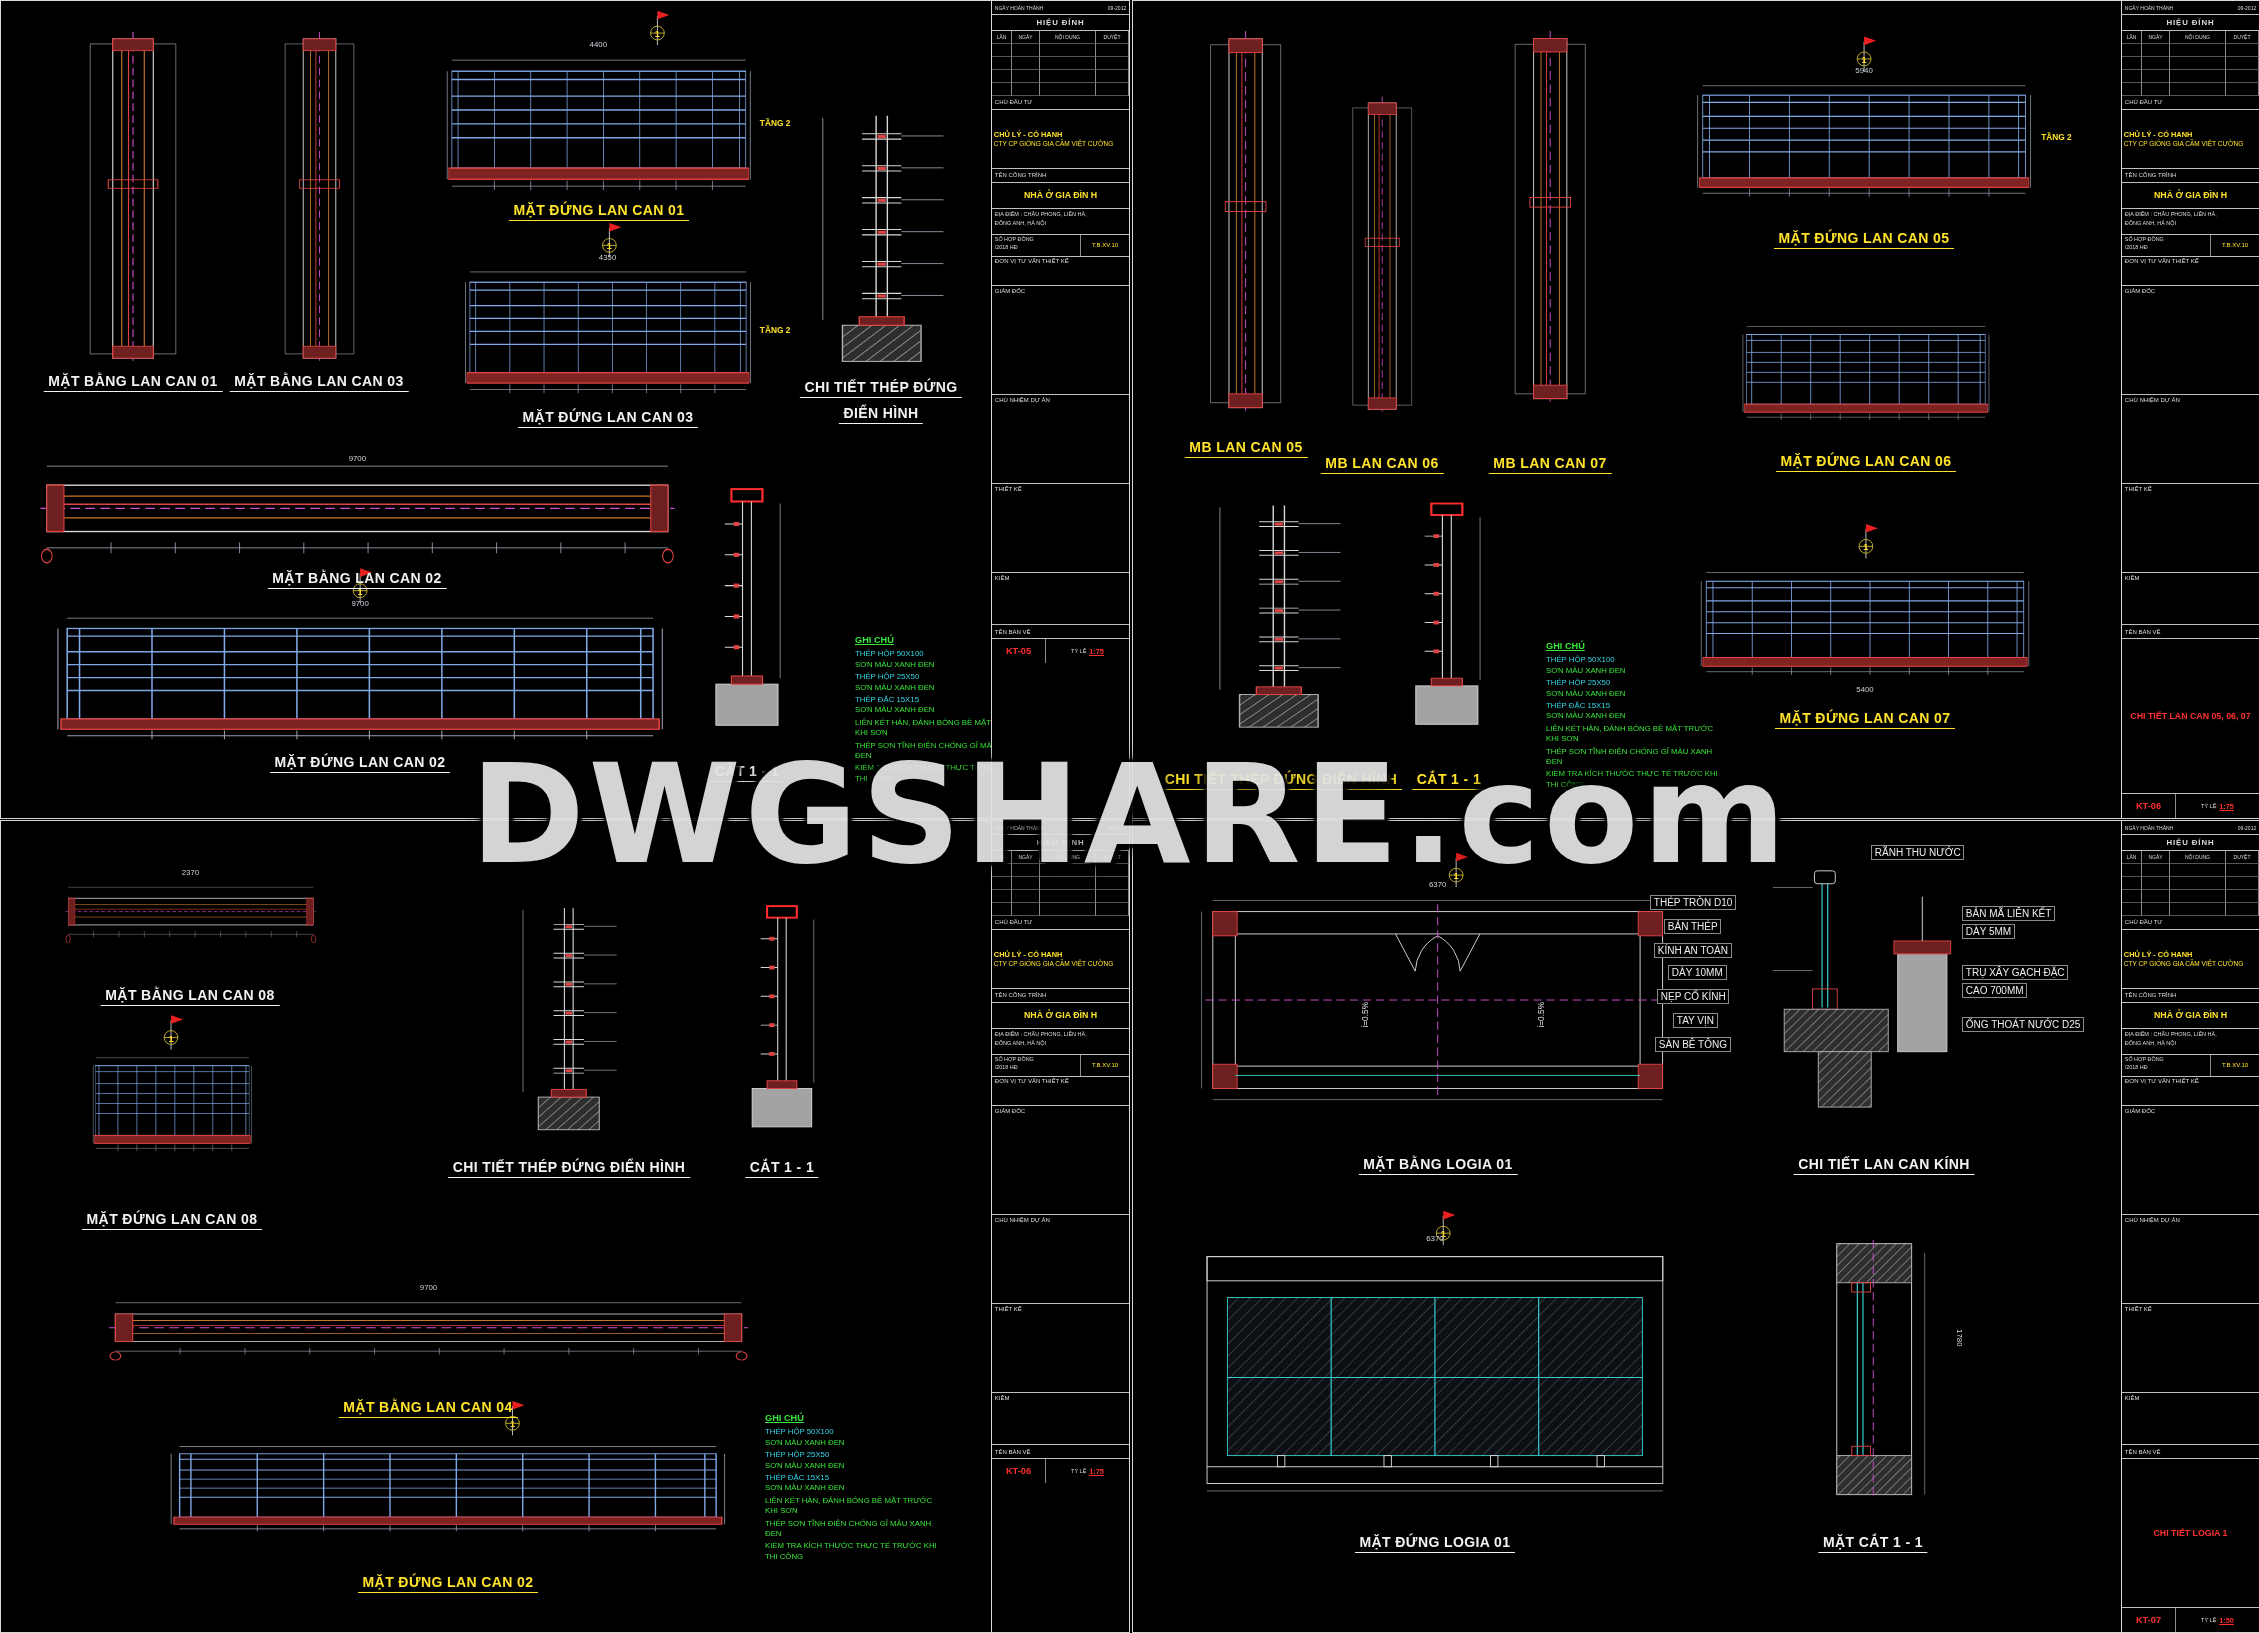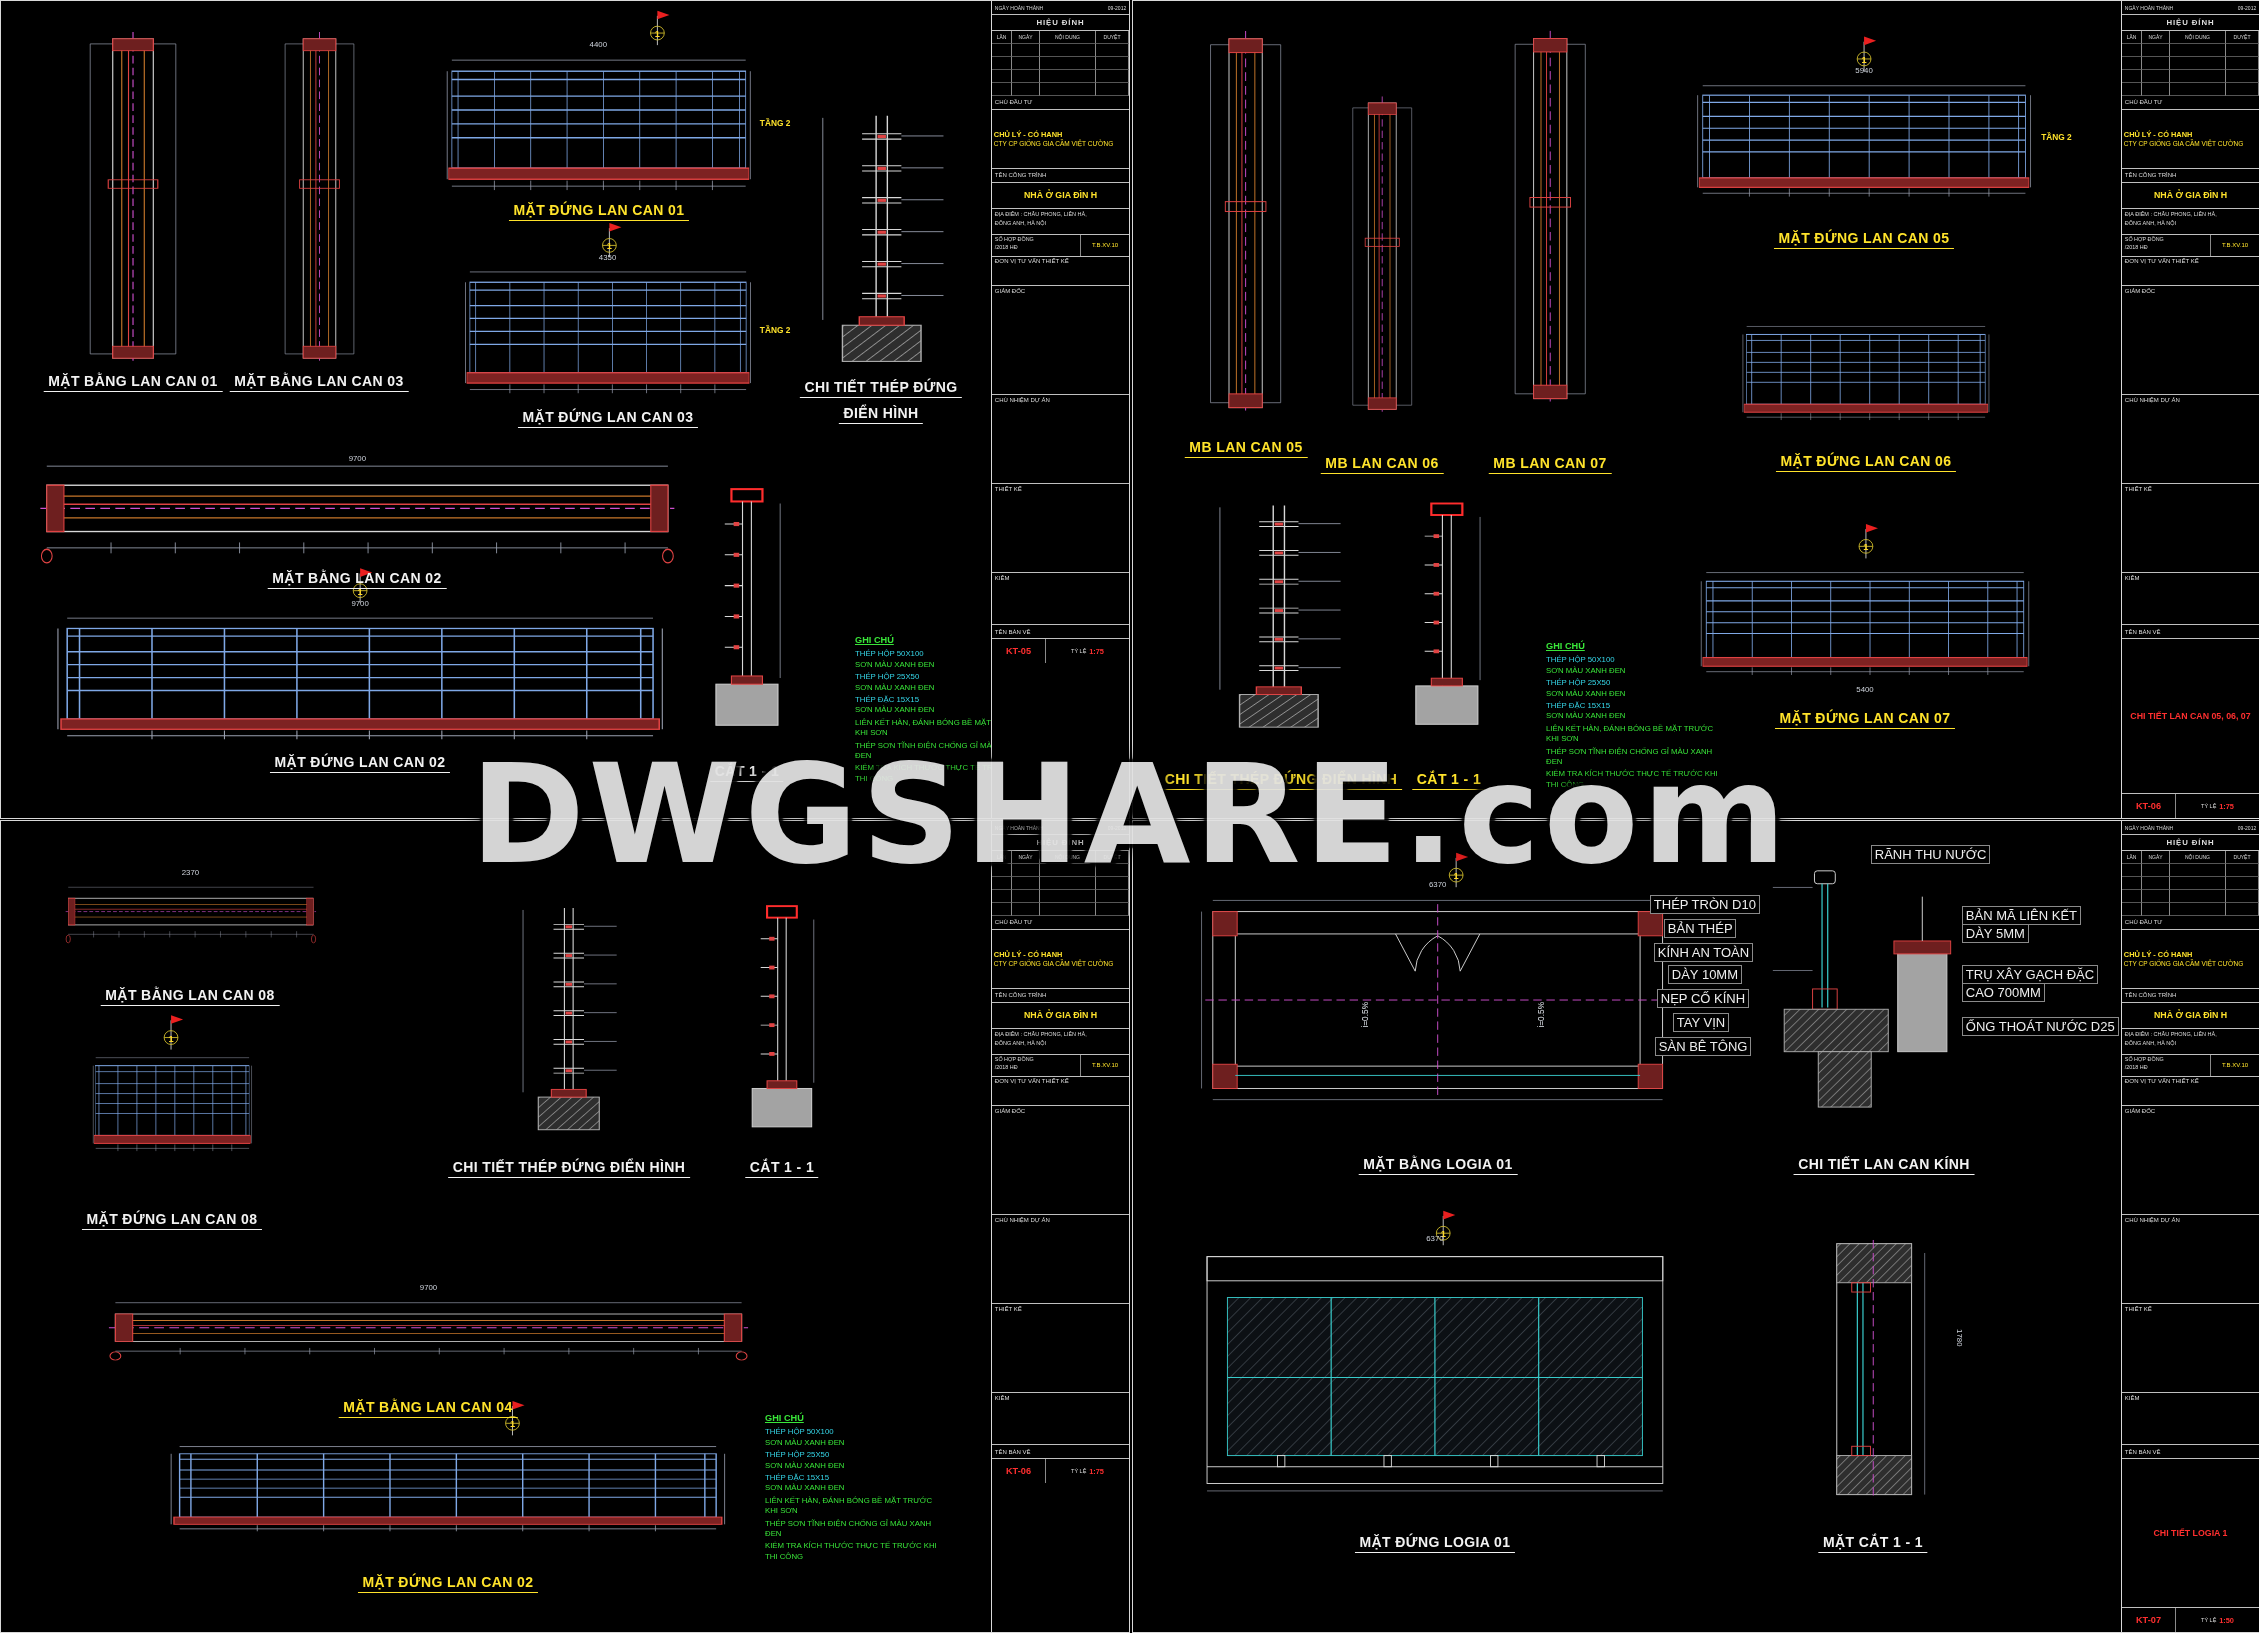--- a/index.html
+++ b/index.html
@@ -39,21 +39,21 @@
   .lbl.y { color:#ffe32b; }
 
   
   .notes { position:absolute; width:175px; font-size:7.8px; line-height:1.35; }
   .notes .nhd { color:#39e639; font-weight:bold; font-size:9.2px; text-decoration:underline; margin-bottom:2.8px; }
   .notes .nm { color:#35d6e8; }
   .notes .nd { color:#39e639; margin-bottom:1.8px; }
   .notes .nf { color:#39e639; margin-top:1.8px; }
 
   
-  .callout { position:absolute; font-size:13px; color:#eee; border:0.9px solid #8a8a8a; background:#000;
+  .callout { position:absolute; font-size:10px; color:#eee; border:0.9px solid #8a8a8a; background:#000;
              padding:0.9px 2.8px; white-space:nowrap; }
 
   
   .tb { position:absolute; top:0; right:0; bottom:0; width:138px; border-left:0.9px solid #d9d9d9;
         background:#000; display:flex; flex-direction:column; font-size:6px; color:#ddd; }
   .tb > div { border-bottom:0.9px solid #bfbfbf; }
   .tbr1 { height:14px; display:flex; align-items:center; justify-content:space-between; padding:0 2.8px; font-size:5px; }
   .tbhead { height:15.7px; display:flex; align-items:center; justify-content:center; font-size:7.8px; font-weight:bold; letter-spacing:0.9px; }
   .tbrev { height:65px; display:grid; grid-template-columns:20px 28px 1fr 33px; grid-auto-rows:13px; }
   .tbrev span, .tbrev i { border-right:0.9px solid #8a8a8a; border-bottom:0.9px solid #555;
@@ -70,21 +70,21 @@
   .tbcontract .c2 { width:48px; display:flex; align-items:center; justify-content:center; color:#ffe32b; }
   .tbsec { padding:1.8px 2.8px; }
   .h34 { height:29.5px; } .h120 { height:109px; } .h100 { height:89px; } .h60 { height:52px; }
   .tbtitle { flex:1; display:flex; align-items:center; justify-content:center; text-align:center;
              color:#ff2f2f; font-weight:bold; font-size:8.8px; padding:3.7px; line-height:1.5; }
   .tbbot { height:24px; display:flex; border-bottom:none !important; }
   .tbbot .no { width:54px; border-right:0.9px solid #8a8a8a; display:flex; align-items:center; justify-content:center;
                color:#ff2f2f; font-weight:bold; font-size:9.2px; }
   .tbbot .sc { flex:1; display:flex; align-items:center; justify-content:center; gap:2.8px; }
   .tbbot .sc i { font-style:normal; font-size:5.5px; color:#ddd; }
-  .tbbot .sc b { color:#ff2f2f; font-size:7.4px; }
+  .tbbot .sc b { color:#ff2f2f; font-size:7.4px;text-decoration:underline; }
 
   .watermark { position:absolute; left:1130px; top:814px; transform:translate(-50%,-50%); z-index:50;
                font-family:"DejaVu Sans",sans-serif; font-weight:bold; font-size:138px; letter-spacing:3.7px;
                color:#e2e2e2; white-space:nowrap; opacity:.94;
                text-shadow:0 0 20px #000, 0 0 5.5px #000, 4.6px 4.6px 1.8px rgba(0,0,0,.95), -2.8px -2.8px 1.8px rgba(0,0,0,.85); }
 </style>
 </head>
 <body>
 
 <svg width="0" height="0" style="position:absolute" aria-hidden="true">

